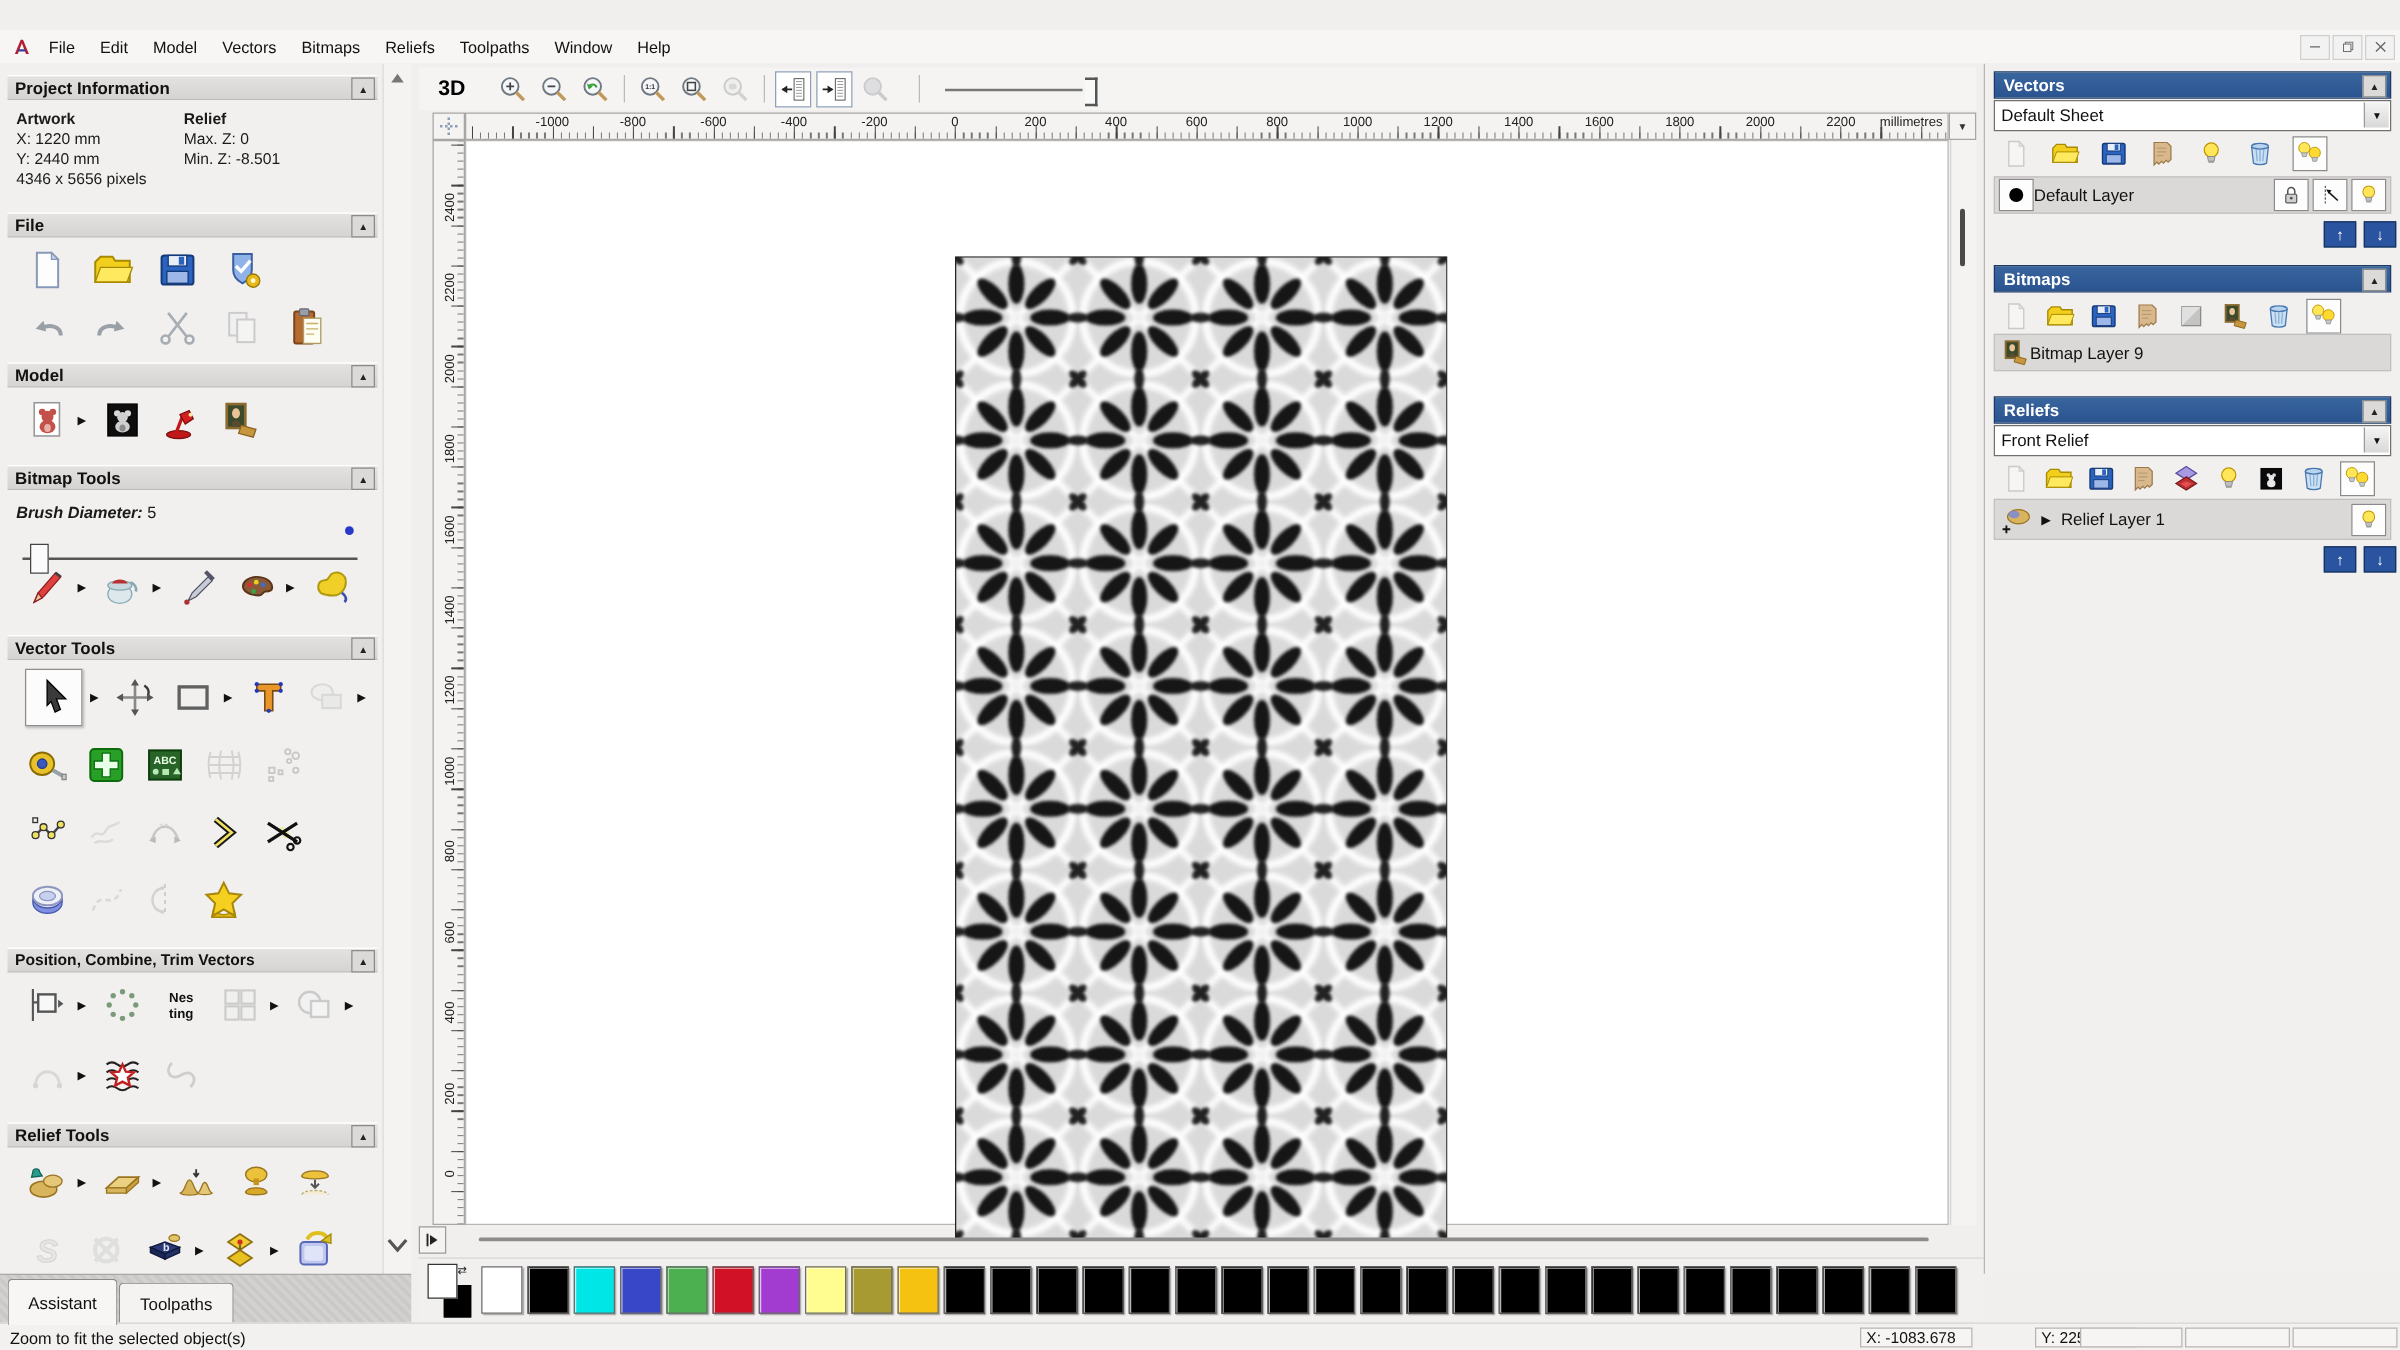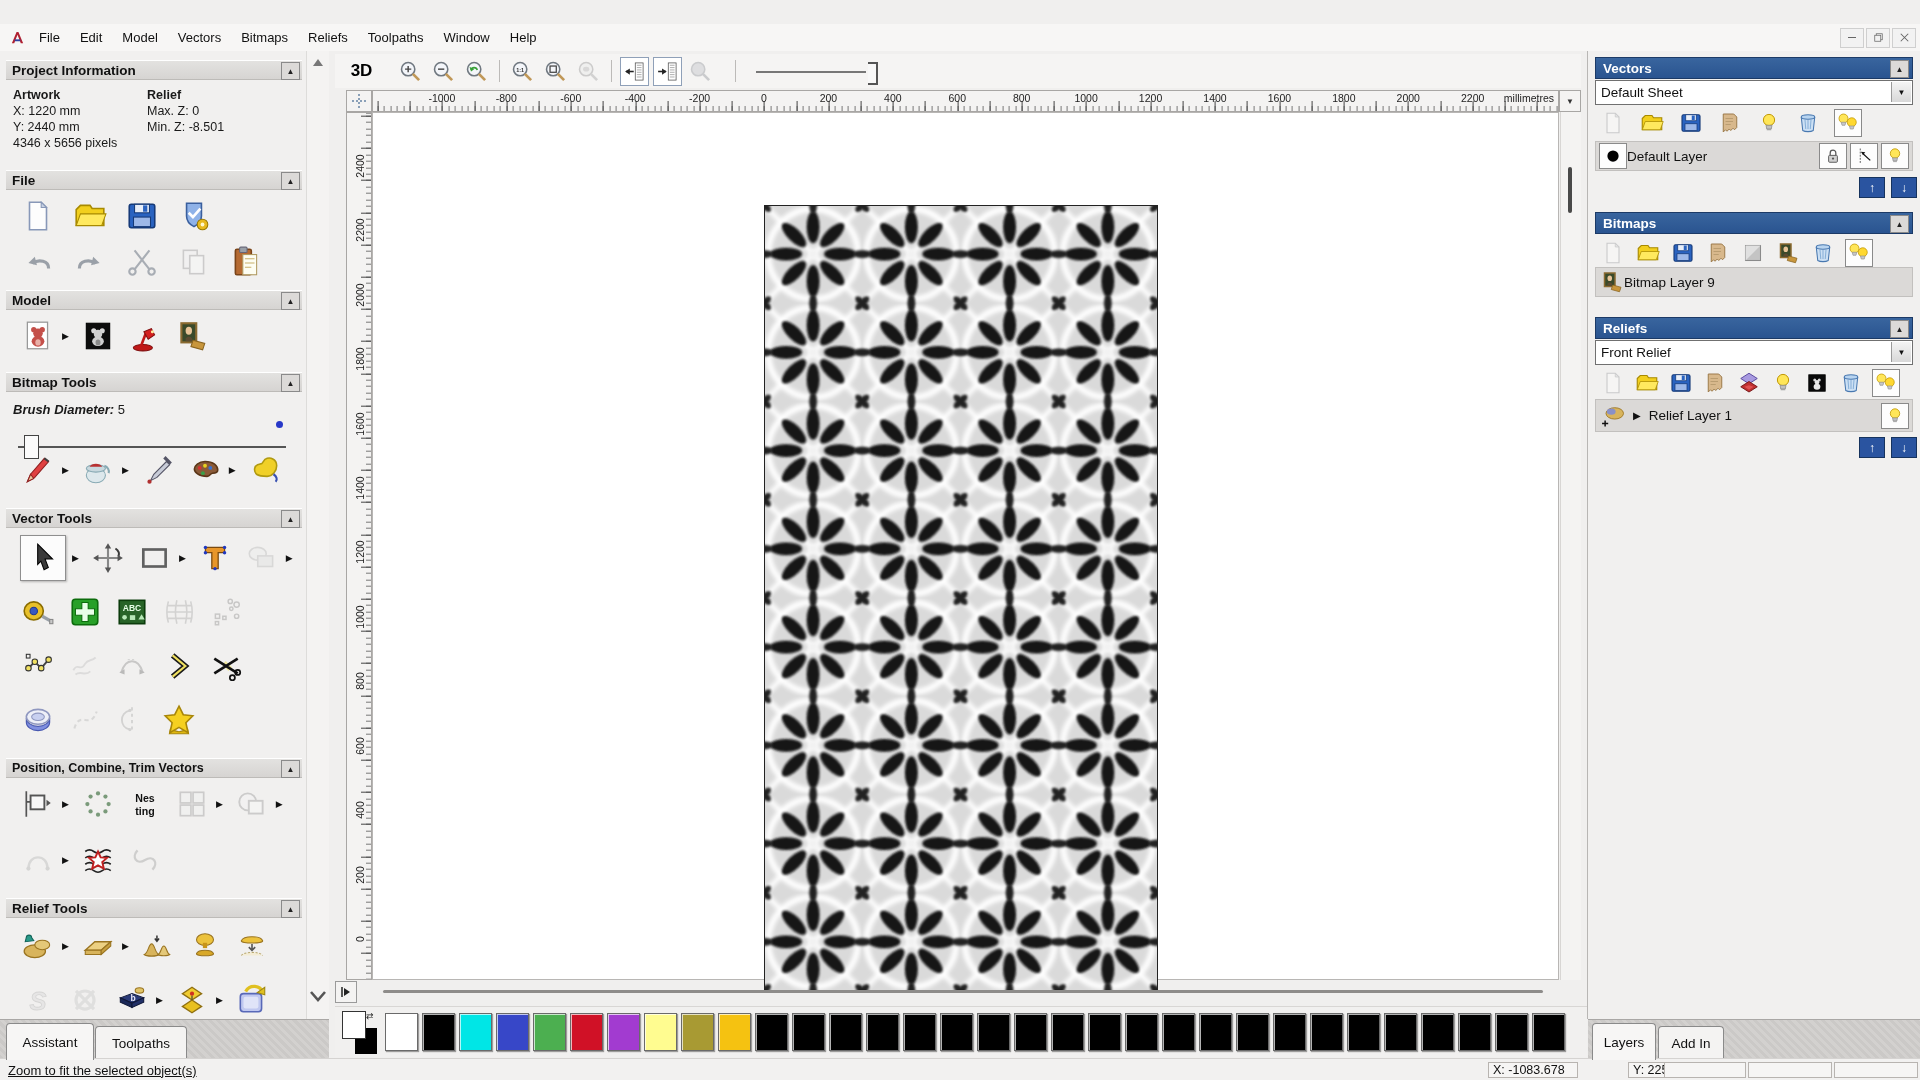--- a/index.html
+++ b/index.html
@@ -88,21 +88,21 @@
   .ticon.boxed{background:#fdfdfd;border:1px solid #8a8a8a;}
   .layerrow{position:absolute;left:7px;width:318px;height:30px;background:#dbd9d7;border:1px solid #c2c0be;box-sizing:border-box;
             display:flex;align-items:center;font-size:13.5px;}
   .laybtn{width:26px;height:24px;background:#fdfdfd;border:1px solid #8a8a8a;display:flex;align-items:center;justify-content:center;margin-left:3px;}
   .laybtn svg{width:20px;height:20px;}
   .layname{flex:1;}
   .udrow{position:absolute;display:flex;gap:6px;}
   .udbtn{width:24px;height:19px;background:#2a54a0;border:1px solid #16335e;color:#fff;font-size:12px;font-weight:bold;
          display:flex;align-items:center;justify-content:center;}
   
-  #statusbar{left:0;top:1058px;width:1920px;height:22px;background:#f2f1f0;border-top:1px solid #d5d3d1;display:flex;align-items:center;font-size:13px;text-decoration:underline;}
+  #statusbar{left:0;top:1058px;width:1920px;height:22px;background:#f2f1f0;border-top:1px solid #d5d3d1;display:flex;align-items:center;font-size:13px;}
   .stcell{position:absolute;top:3px;height:16px;border:1px solid #b8b4b0;font-size:12.5px;display:flex;align-items:center;padding-left:4px;box-sizing:border-box;background:#f6f5f4;}
   svg text{font-family:"Liberation Sans",sans-serif;}
 </style>
 </head>
 <body>
 
 <svg width="0" height="0" style="position:absolute">
   <defs>
     <symbol id="sym-page" viewBox="0 0 32 32">
         <path d="M8 3h11l5 5v21H8z" fill="#fdfdfd" stroke="#8898b8" stroke-width="1.5"></path>
@@ -1367,28 +1367,20 @@
           <svg viewBox="0 0 32 32">
             <use href="#sym-bulb"></use>
           </svg>
         </div>
     </div>
     <div class="udrow" style="left:271px;top:386px">
       <div class="udbtn">↑</div>
       <div class="udbtn">↓</div>
     </div>
 
-    <div class="tabstrip" style="position:absolute;left:0;top:968px;width:333px;height:39px">
-      <div class="tab active" style="left:4px;top:3px;width:62px;height:36px">
-          <span>Layers</span>
-        </div>
-      <div class="tab" style="left:70px;top:6px;width:64px;height:33px">
-          <span>Add In</span>
-        </div>
-    </div>
   </div>
 
   <div class="abs" id="statusbar">
     <span style="margin-left:8px">Zoom to fit the selected object(s)</span>
     <div class="stcell" style="left:1488px;width:90px">X: -1083.678</div>
     <div class="stcell" style="left:1628px;width:82px">Y: 2250.615</div>
     <div class="stcell" style="left:1664px;width:82px"></div>
     <div class="stcell" style="left:1748px;width:84px"></div>
     <div class="stcell" style="left:1834px;width:84px"></div>
   </div>

